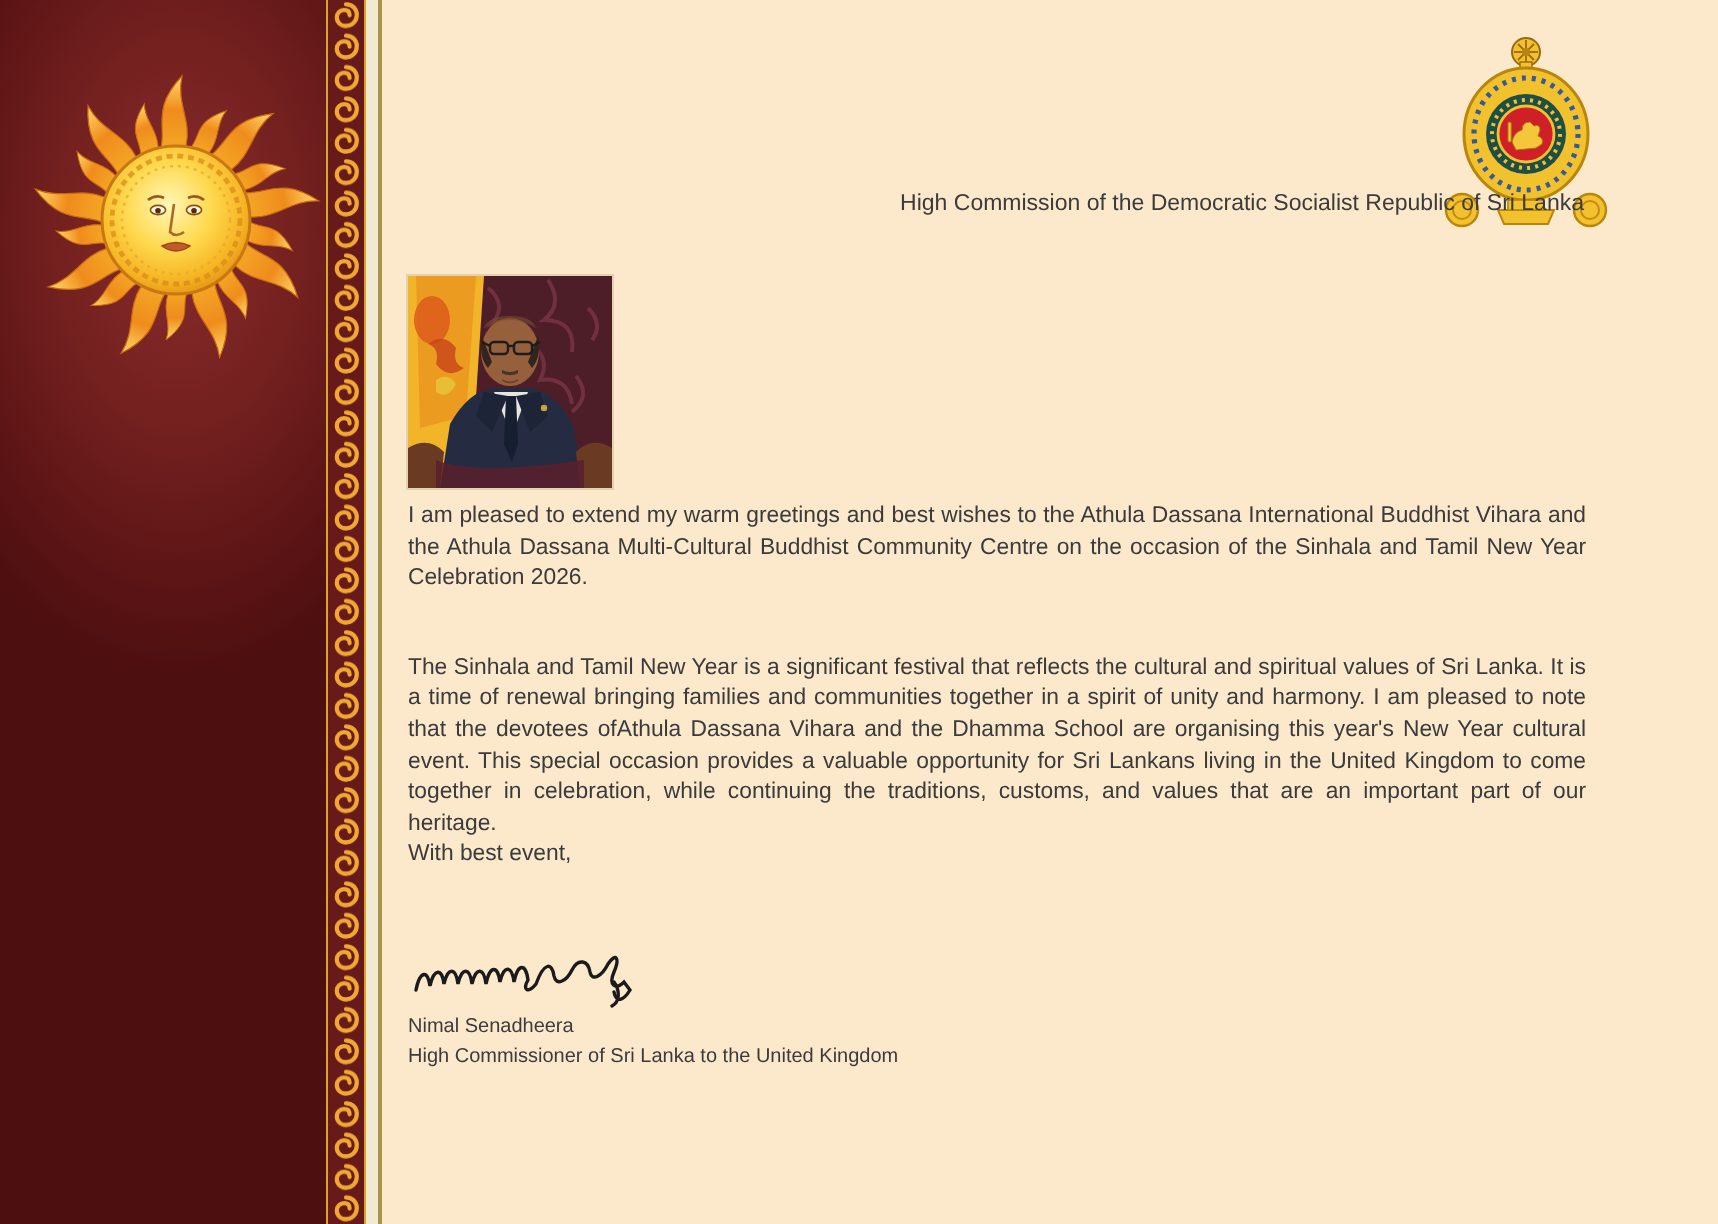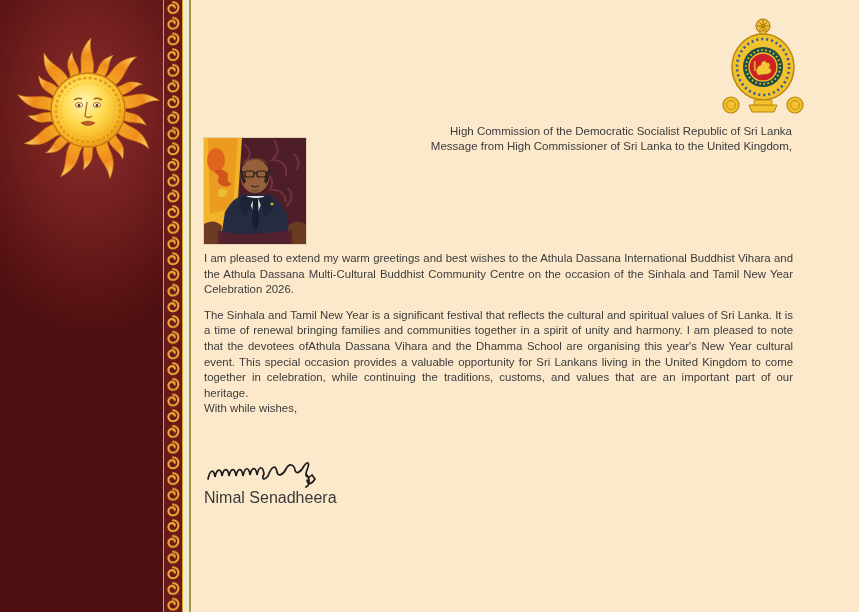--- a/index.html
+++ b/index.html
@@ -14,37 +14,37 @@
 
   .ornament-strip{position:absolute;left:163px;top:0;width:20px;height:612px;
     border-left:1px solid #d9a62a;border-right:1px solid #d9a62a;box-sizing:border-box;}
   .pale-strip{position:absolute;left:183px;top:0;width:6px;height:612px;background:#f0ead0;}
   .olive-line{position:absolute;left:189px;top:0;width:2px;height:612px;background:#a89448;}
 
   
   .emblem{position:absolute;left:719px;top:17px;width:88px;height:100px;}
 
   
-  .header-block{position:absolute;right:67px;top:124px;text-align:right;
+  .header-block{position:absolute;right:67px;top:95px;text-align:right;
     color:#3b3b3b;font-size:11.5px;line-height:15px;margin-left:36px;}
 
   
   .photo{position:absolute;left:204px;top:138px;width:102px;height:106px;
     outline:1px solid #e3d2b2;}
 
   
   .body-text{position:absolute;left:204px;top:251px;width:589px;
     color:#3b3b3b;font-size:11.4px;line-height:15.6px;text-align:justify;}
   .body-text p{margin:0;}
-  .body-text .gap{margin-bottom:10px;}
+  .body-text .gap{margin-bottom:29px;}
   .closing{margin-top:15px;text-align:left;}
 
   
-  .sig-block{position:absolute;left:204px;top:456px;color:#3b3b3b;
-    font-size:16px;line-height:15px;}
+  .sig-block{position:absolute;left:204px;top:472px;color:#3b3b3b;
+    font-size:10px;line-height:15px;}
   .sig-svg{display:block;margin-bottom:2px;}
 
   
   .footer{position:absolute;left:203px;top:553px;width:656px;
     color:#3b3b3b;font-size:11px;line-height:14.5px;}
   .footer-rule{height:2px;border-top:1px solid #97917f;border-bottom:1px solid #6f6a5c;
     margin-bottom:6px;}
   .contact-line{white-space:pre-wrap;}
 </style>
 </head>
@@ -149,21 +149,20 @@
       <rect x="35" y="83" width="18" height="5" fill="#f2c12e" stroke="#b8860b" stroke-width="0.8"></rect>
       <circle cx="12" cy="88" r="8" fill="#f2c12e" stroke="#b8860b" stroke-width="1.2"></circle>
       <circle cx="12" cy="88" r="4.5" fill="none" stroke="#c88818" stroke-width="1"></circle>
       <circle cx="76" cy="88" r="8" fill="#f2c12e" stroke="#b8860b" stroke-width="1.2"></circle>
       <circle cx="76" cy="88" r="4.5" fill="none" stroke="#c88818" stroke-width="1"></circle>
     </svg>
   </div>
 
   <div class="header-block">
     <div>High Commission of the Democratic Socialist Republic of Sri Lanka</div>
-    <div>Message from High Commissioner of Sri Lanka to the United Kingdom,</div>
   </div>
 
   <div class="photo">
     <svg width="102" height="106" viewBox="0 0 102 106">
       <rect width="102" height="106" fill="#4e1e28"></rect>
 
       <g fill="none" stroke="#7a3545" stroke-width="2" opacity="0.8">
         <path d="M40 6 q10 8 2 18 q14 -4 18 8"></path>
         <path d="M70 2 q8 12 -2 20 q16 0 14 16"></path>
         <path d="M60 34 q12 6 6 18 q14 -2 16 12"></path>
@@ -201,21 +200,21 @@
 
       <path d="M0 86 q10 -6 18 2 l-2 18 L0 106 Z" fill="#6b3a22"></path>
       <path d="M102 86 q-10 -6 -18 2 l2 18 L102 106 Z" fill="#6b3a22"></path>
       <path d="M14 92 q20 8 74 0 l0 14 L14 106 Z" fill="#59202c" opacity="0.85"></path>
     </svg>
   </div>
 
   <div class="body-text">
     <p class="gap">I am pleased to extend my warm greetings and best wishes to the Athula Dassana International Buddhist Vihara and the Athula Dassana Multi-Cultural Buddhist Community Centre on the occasion of the Sinhala and Tamil New Year Celebration 2026.</p>
     <p>The Sinhala and Tamil New Year is a significant festival that reflects the cultural and spiritual values of Sri Lanka. It is a time of renewal bringing families and communities together in a spirit of unity and harmony. I am pleased to note that the devotees ofAthula Dassana Vihara and the Dhamma School are organising this year's New Year cultural event. This special occasion provides a valuable opportunity for Sri Lankans living in the United Kingdom to come together in celebration, while continuing the traditions, customs, and values that are an important part of our heritage.</p>
-    <p class="closing">With while wishes,</p>
+    <p class="closing">With best event,</p>
   </div>
 
   <div class="sig-block">
     <svg class="sig-svg" width="115" height="32" viewBox="0 0 115 32">
       <path d="M4 23
                C6 13, 10 13, 11 21
                C13 12, 17 12, 18 20
                C20 11, 24 12, 25 20
                C27 11, 31 12, 32 20
                C34 11, 38 12, 39 20
@@ -227,16 +226,17 @@
                C74 21, 79 19, 82 13
                C85 7, 90 8, 91 14
                C92 19, 97 16, 100 10
                C104 4, 106 7, 103 14
                C100 21, 104 23, 108 19
                L111 23
                C108 28, 104 30, 103 24
                M103 19 C106 23, 106 29, 102 31" fill="none" stroke="#1b1b1b" stroke-width="1.7" stroke-linecap="round"></path>
     </svg>
     <div>Nimal Senadheera</div>
+    <div>High Commissioner of Sri Lanka to the United Kingdom</div>
   </div>
 
 
 </div>
 
 </body></html>

